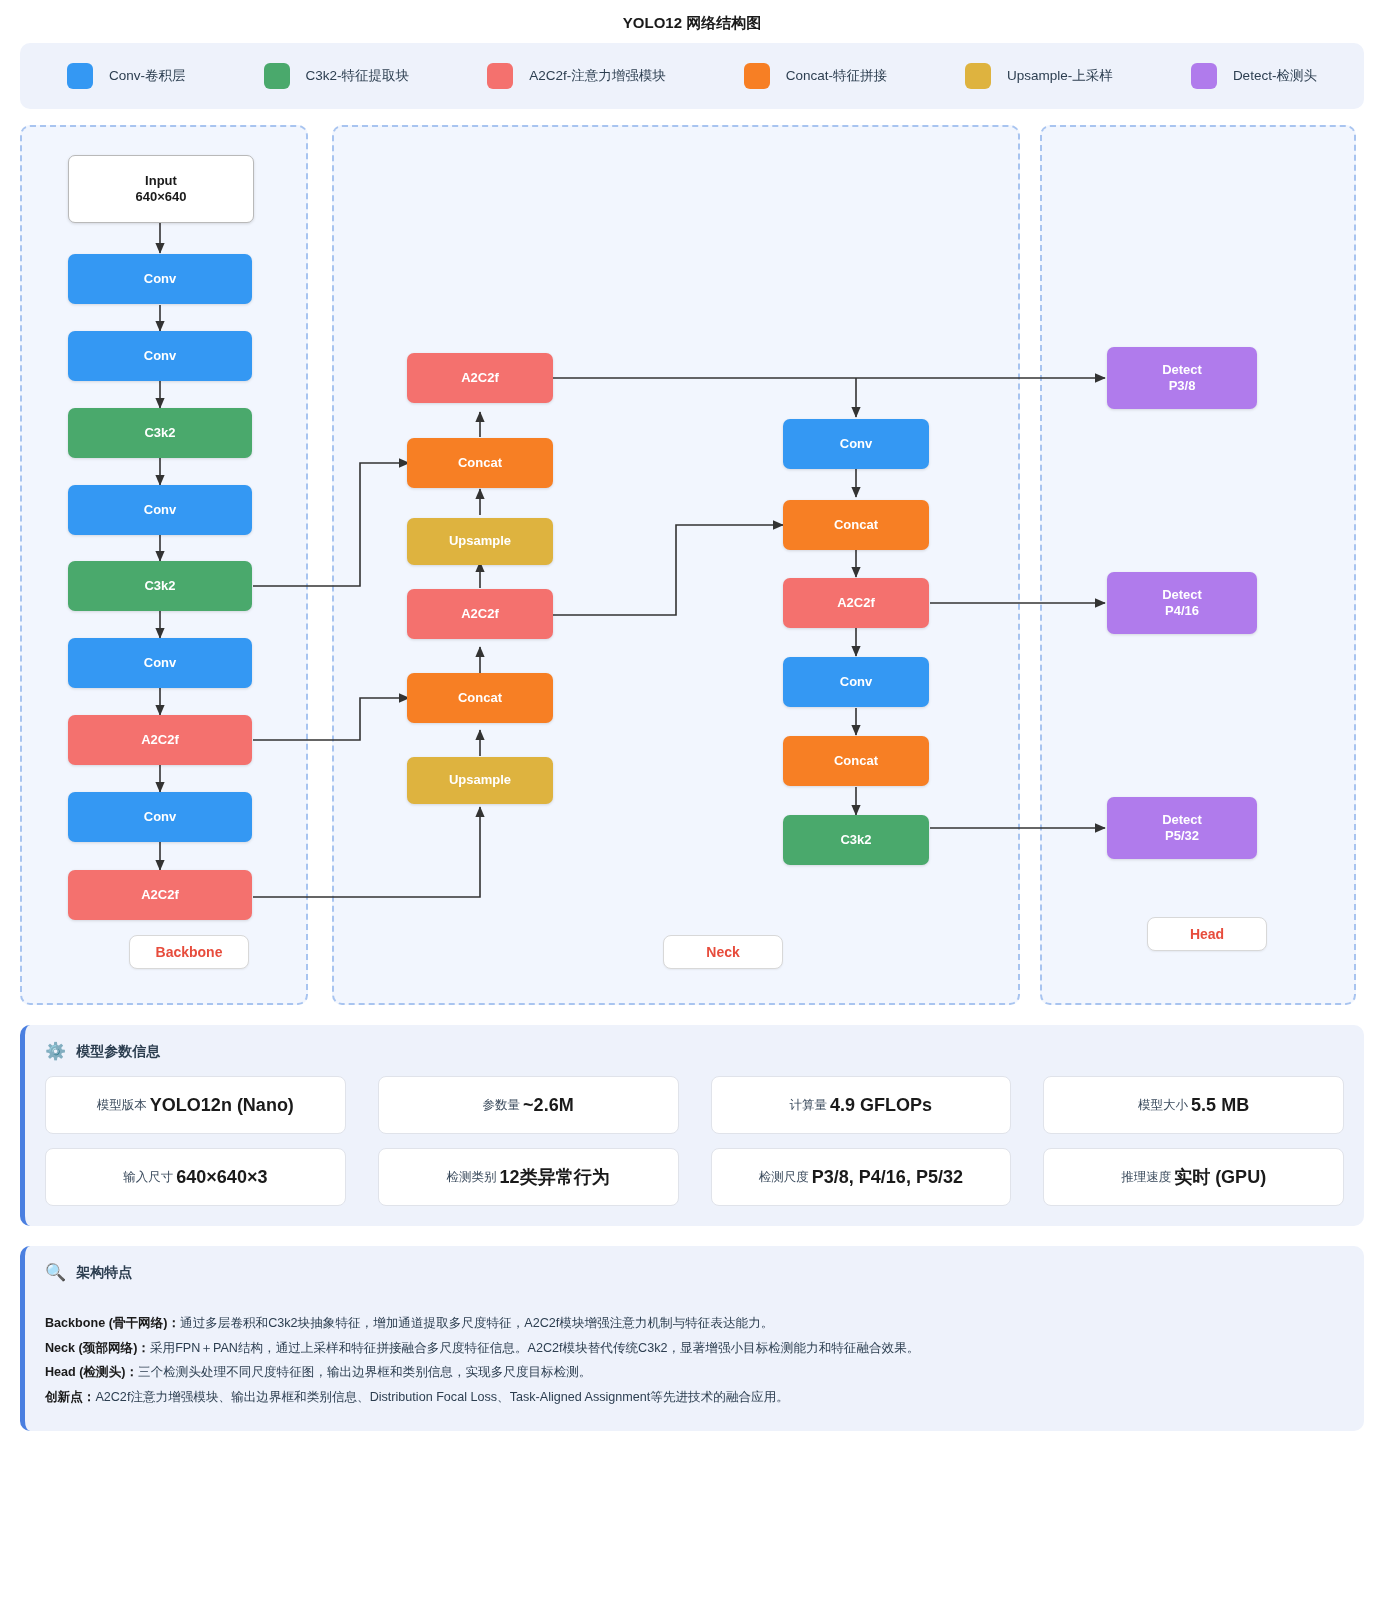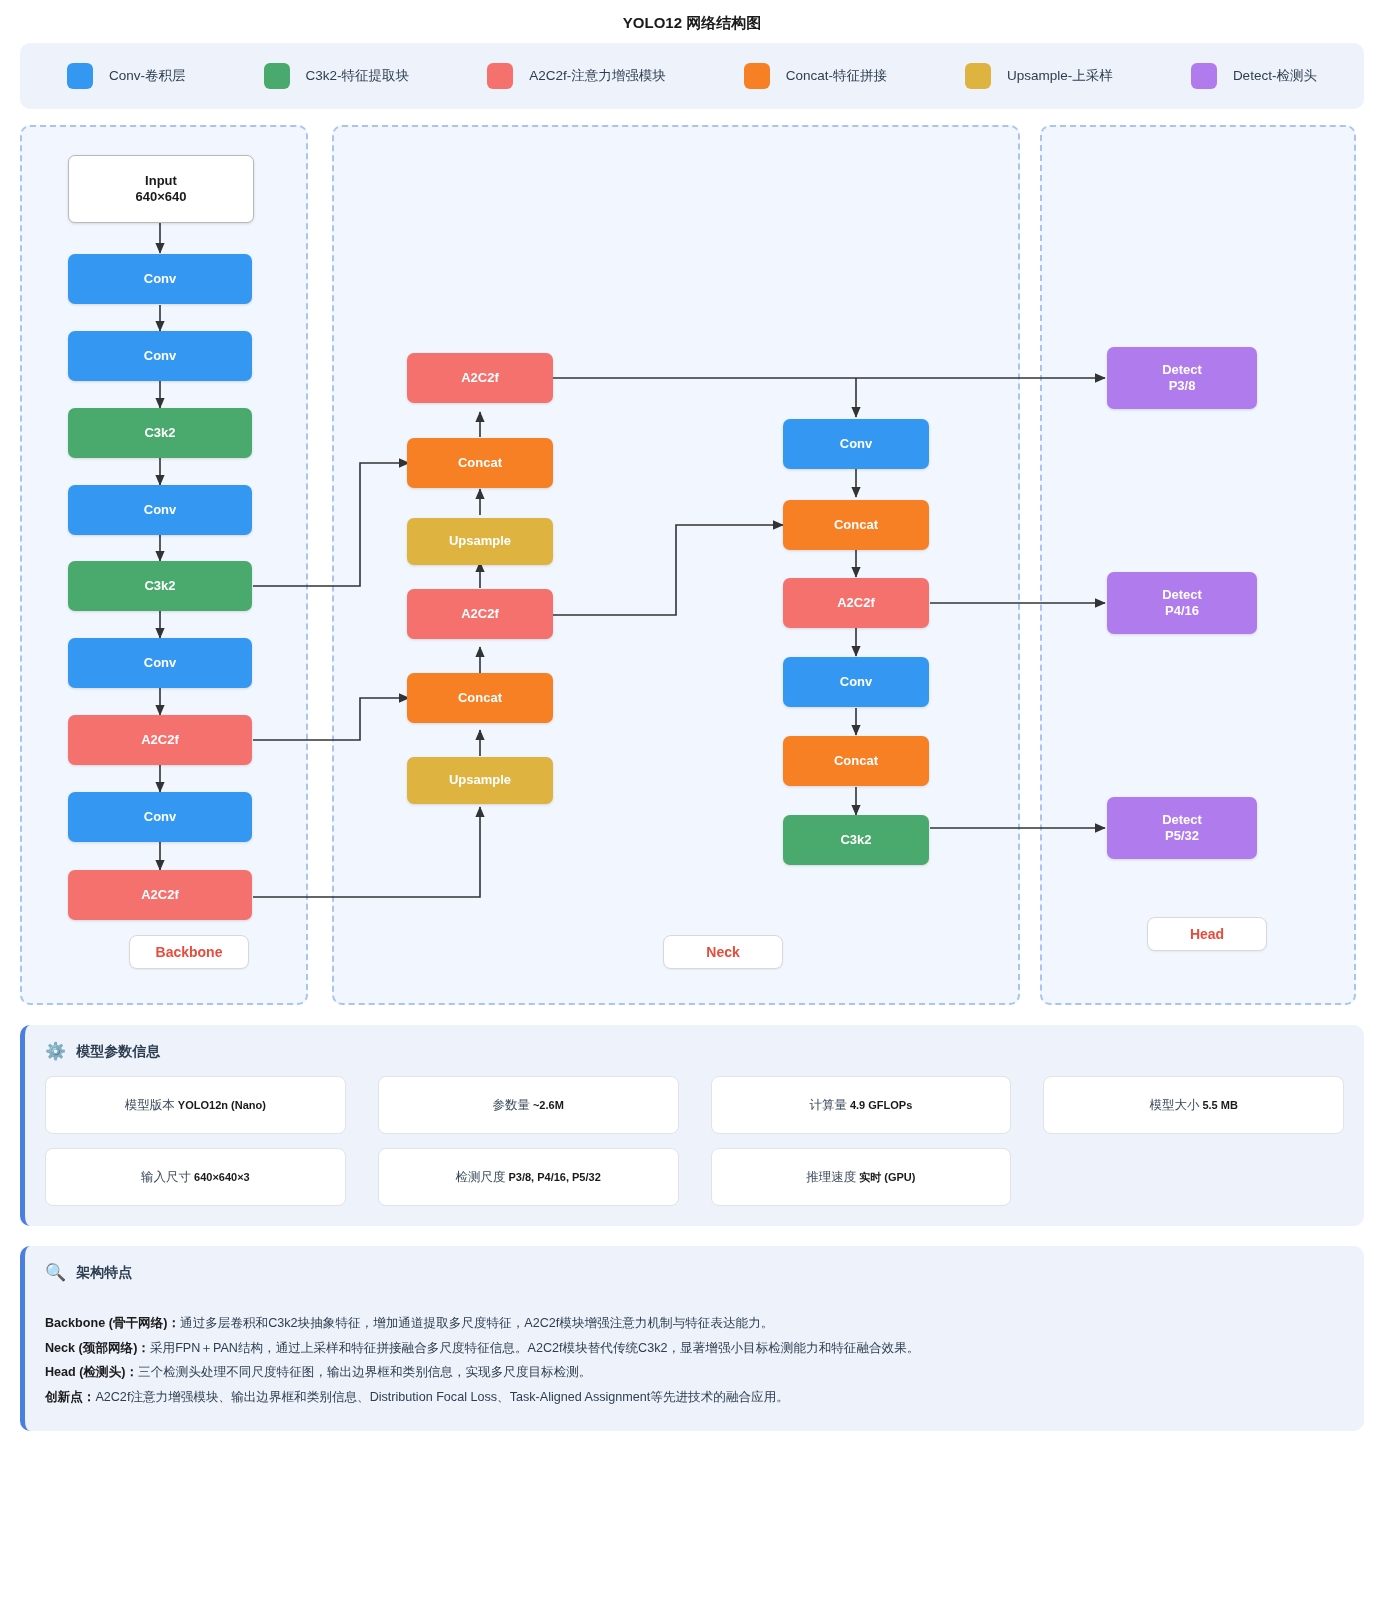--- a/index.html
+++ b/index.html
@@ -134,21 +134,21 @@
     border: 1px solid #e0e3ea;
     border-radius: 8px;
     height: 56px;
     display: flex;
     flex-direction: row;
     align-items: center;
     justify-content: center;
     gap: 3px;
   }
   .card-label { font-size: 12.5px; color: #3a4a5c; }
-  .card-value { font-size: 11px; font-weight: bold; color: #1a1a1a; }
+  .card-value { font-size: 18px; font-weight: bold; color: #1a1a1a; }
 
   
   .features {
     margin: 20px 20px 20px 20px;
     background: #eef2fb;
     border-left: 5px solid #4a7fe0;
     border-radius: 10px;
     padding: 16px 20px 22px 20px;
   }
   .feat-line {
@@ -317,20 +317,24 @@
       </div>
       <div class="card">
         <span class="card-label">模型大小</span>
         <span class="card-value">5.5 MB</span>
       </div>
       <div class="card">
         <span class="card-label">输入尺寸</span>
         <span class="card-value">640×640×3</span>
       </div>
       <div class="card">
+        <span class="card-label">检测类别</span>
+        <span class="card-value">12类异常行为</span>
+      </div>
+      <div class="card">
         <span class="card-label">检测尺度</span>
         <span class="card-value">P3/8, P4/16, P5/32</span>
       </div>
       <div class="card">
         <span class="card-label">推理速度</span>
         <span class="card-value">实时 (GPU)</span>
       </div>
     </div>
   </div>
 

